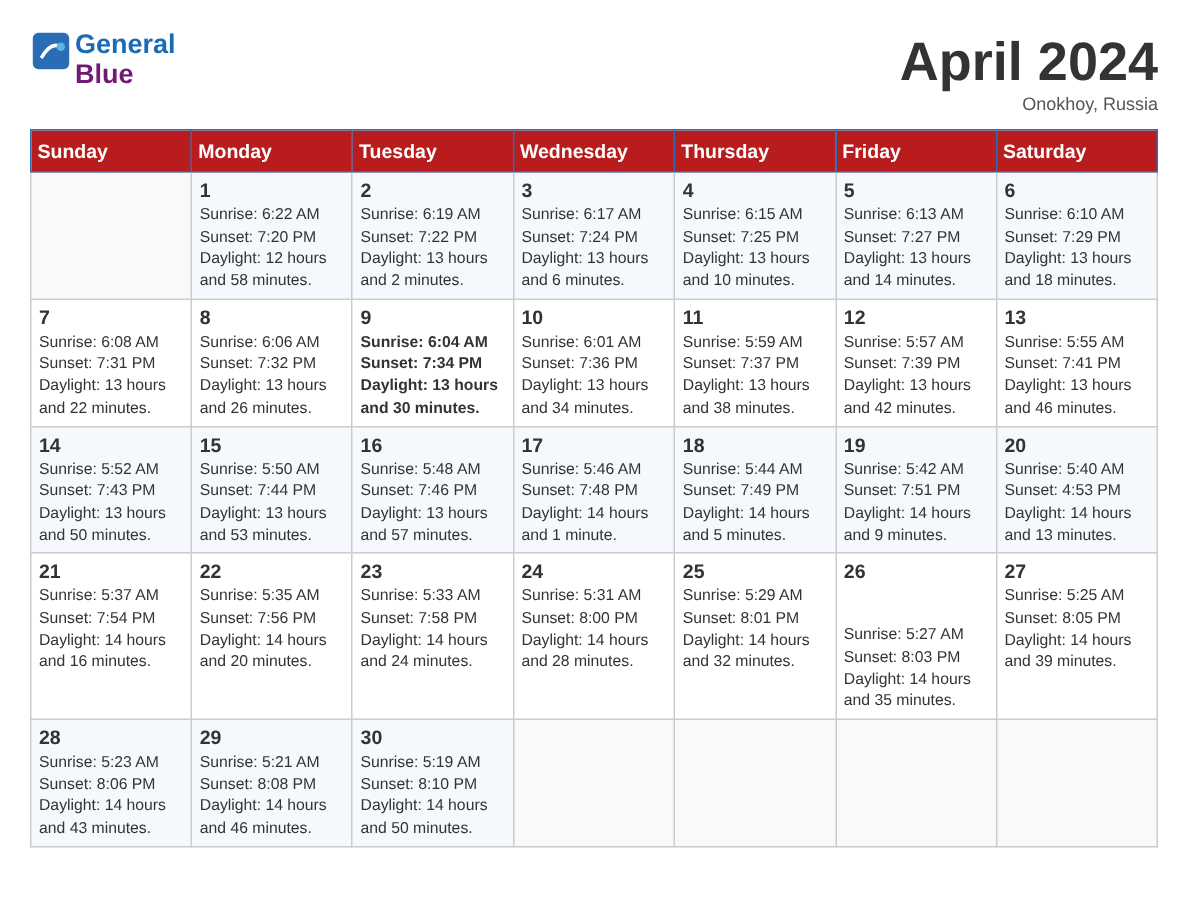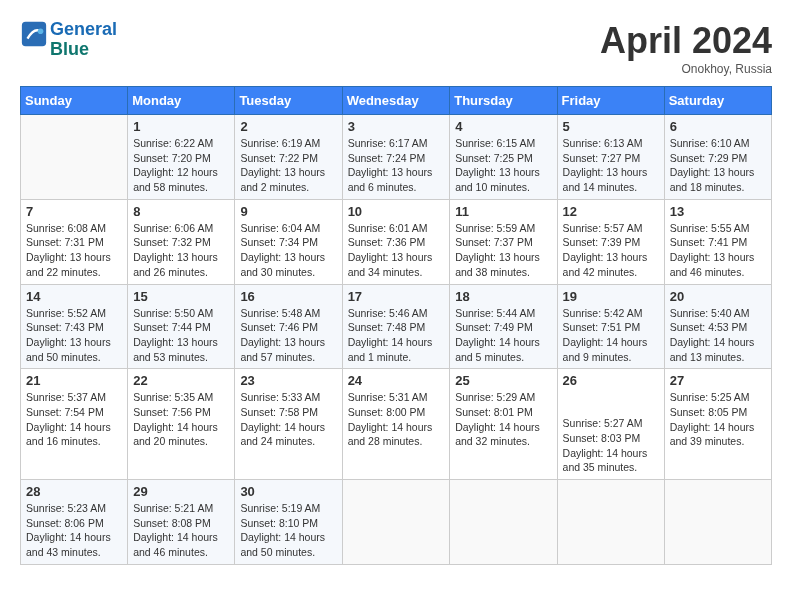--- a/index.html
+++ b/index.html
@@ -44,21 +44,21 @@
     }
     .location-title {
       font-size: 12px;
       color: #555;
     }
     table {
       width: 100%;
       border-collapse: collapse;
     }
     thead tr th {
-      background-color: #3b82f6;
+      background-color: #b91c1c;
       color: #fff;
       padding: 6px 4px;
       font-size: 13px;
       font-weight: bold;
       text-align: left;
       border: 1px solid #2a6db5;
     }
     tbody tr td {
       border: 1px solid #ccc;
       vertical-align: top;
@@ -94,21 +94,21 @@
 
 <div class="header">
   <div class="logo">
     <svg class="logo-icon" viewBox="0 0 30 30">
       <rect x="2" y="2" width="26" height="26" rx="4" fill="#2a6db5"></rect>
       <path d="M8 20 Q15 8 22 12" stroke="white" stroke-width="2.5" fill="none"></path>
       <circle cx="22" cy="12" r="3" fill="#5ab4e8"></circle>
     </svg>
     <div class="logo-text">
       <span>General</span><br>
-      <span style="color:#0f766e">Blue</span>
+      <span style="color:#701a75">Blue</span>
     </div>
   </div>
   <div class="title-block">
     <div class="month-title">April 2024</div>
     <div class="location-title">Onokhoy, Russia</div>
   </div>
 </div>
 
 <table>
   <thead>
@@ -178,21 +178,21 @@
         </td>
         <td>
           <span class="day-num">8</span>
           <div class="cell-text" style="white-space: pre-line;">Sunrise: 6:06 AM
 Sunset: 7:32 PM
 Daylight: 13 hours
 and 26 minutes.</div>
         </td>
         <td>
           <span class="day-num">9</span>
-          <div class="cell-text" style="white-space: pre-line;">Sunrise: 6:04 AM
+          <div class="cell-text" style="white-space: pre-line; font-weight: bold;">Sunrise: 6:04 AM
 Sunset: 7:34 PM
 Daylight: 13 hours
 and 30 minutes.</div>
         </td>
         <td>
           <span class="day-num">10</span>
           <div class="cell-text" style="white-space: pre-line;">Sunrise: 6:01 AM
 Sunset: 7:36 PM
 Daylight: 13 hours
 and 34 minutes.</div>

